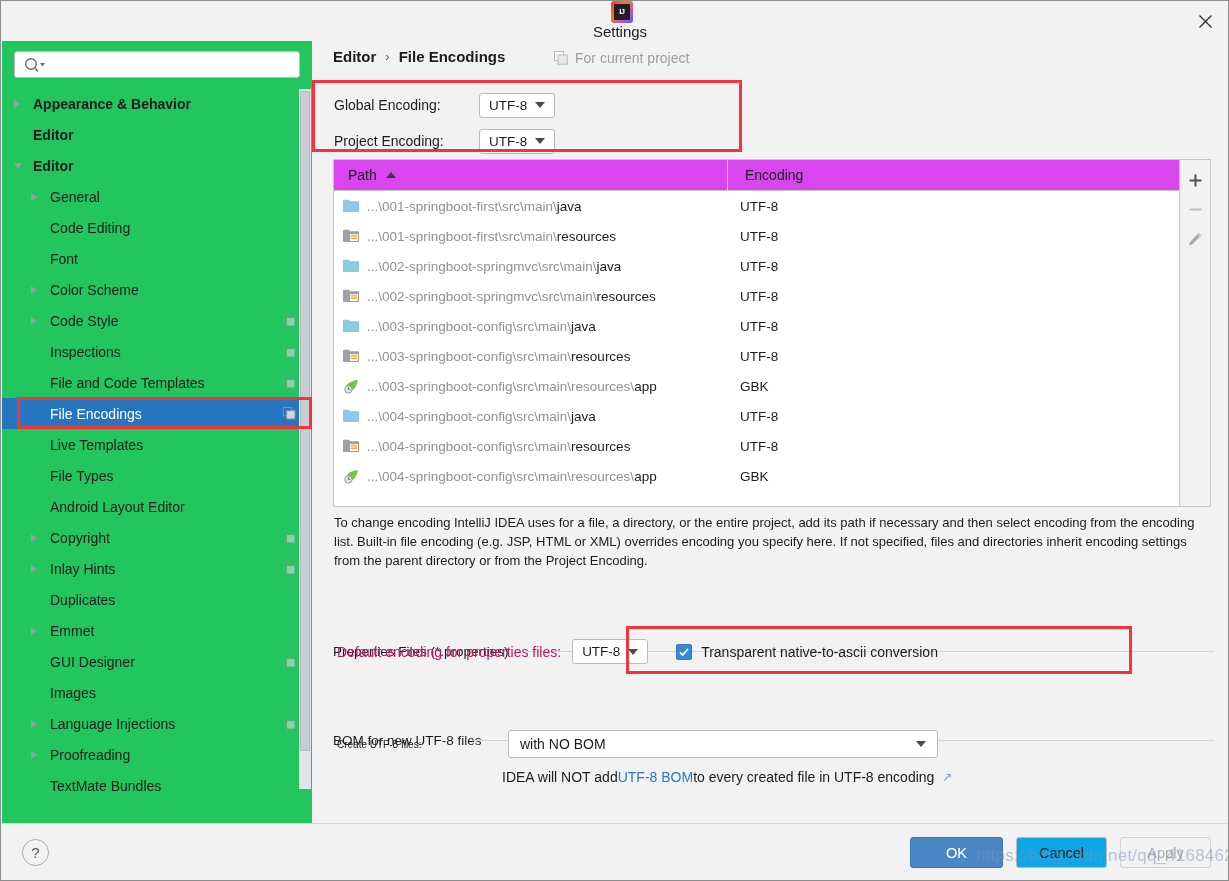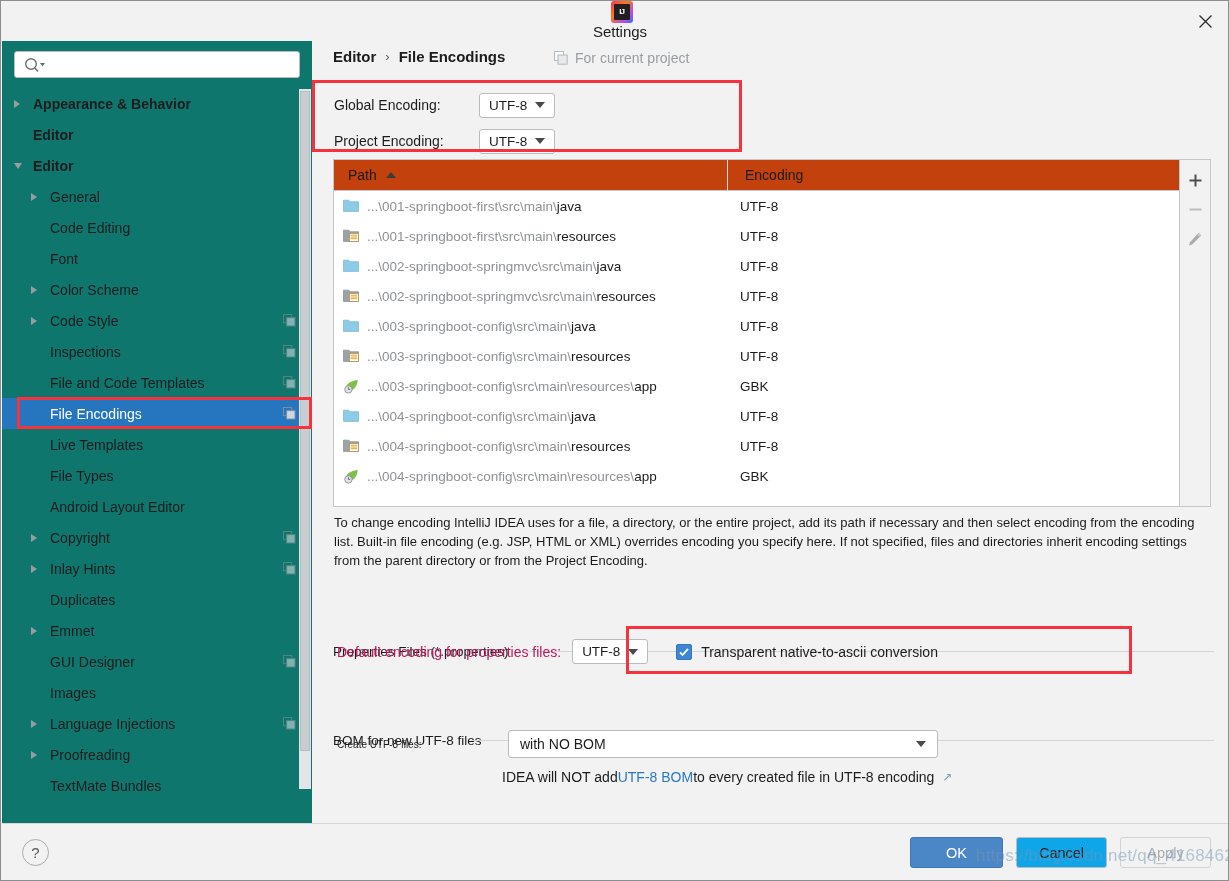--- a/index.html
+++ b/index.html
@@ -45,21 +45,21 @@
     position: absolute; right: 0; top: 0;
     width: 46px; height: 40px;
     display: flex; align-items: center; justify-content: center;
     color: #2b2b2b; font-size: 17px; cursor: pointer;
   }
 
   
   .sidebar {
     position: absolute; left: 1px; top: 40px;
     width: 310px; height: 782px;
-    background: #0f766e;
+    background: #22c55e;
   }
   .search-wrap { padding: 10px 12px 8px 12px; }
   .search-box {
     position: relative;
     height: 27px; background: #fff;
     border: 1px solid #b8bcbf; border-radius: 3px;
   }
   .search-box input {
     position: absolute; left: 36px; top: 0; right: 4px; height: 25px;
     border: 0; outline: none; background: transparent;
@@ -156,21 +156,21 @@
 
   
   .table-wrap {
     position: absolute; left: 21px; top: 118px;
     width: 878px; height: 348px;
     border: 1px solid #c3c7ca; background: #fff;
     display: flex;
   }
   .table-body { position: relative; width: 845px; height: 346px; overflow: hidden; }
   .thead {
-    display: flex; height: 31px; background: #c2410c;
+    display: flex; height: 31px; background: #d946ef;
     border-bottom: 1px solid #c3c7ca; align-items: center;
   }
   .th { font-size: 14px; color: #1c1c1c; display: flex; align-items: center; }
   .th.path { width: 393px; padding-left: 14px; }
   .th.enc { flex: 1; padding-left: 17px; border-left: 1px solid #d6d9db; height: 31px; }
   .sort-arrow {
     margin-left: 9px; width: 0; height: 0;
     border-left: 5px solid transparent; border-right: 5px solid transparent;
     border-bottom: 6px solid #3c3c3c;
   }

